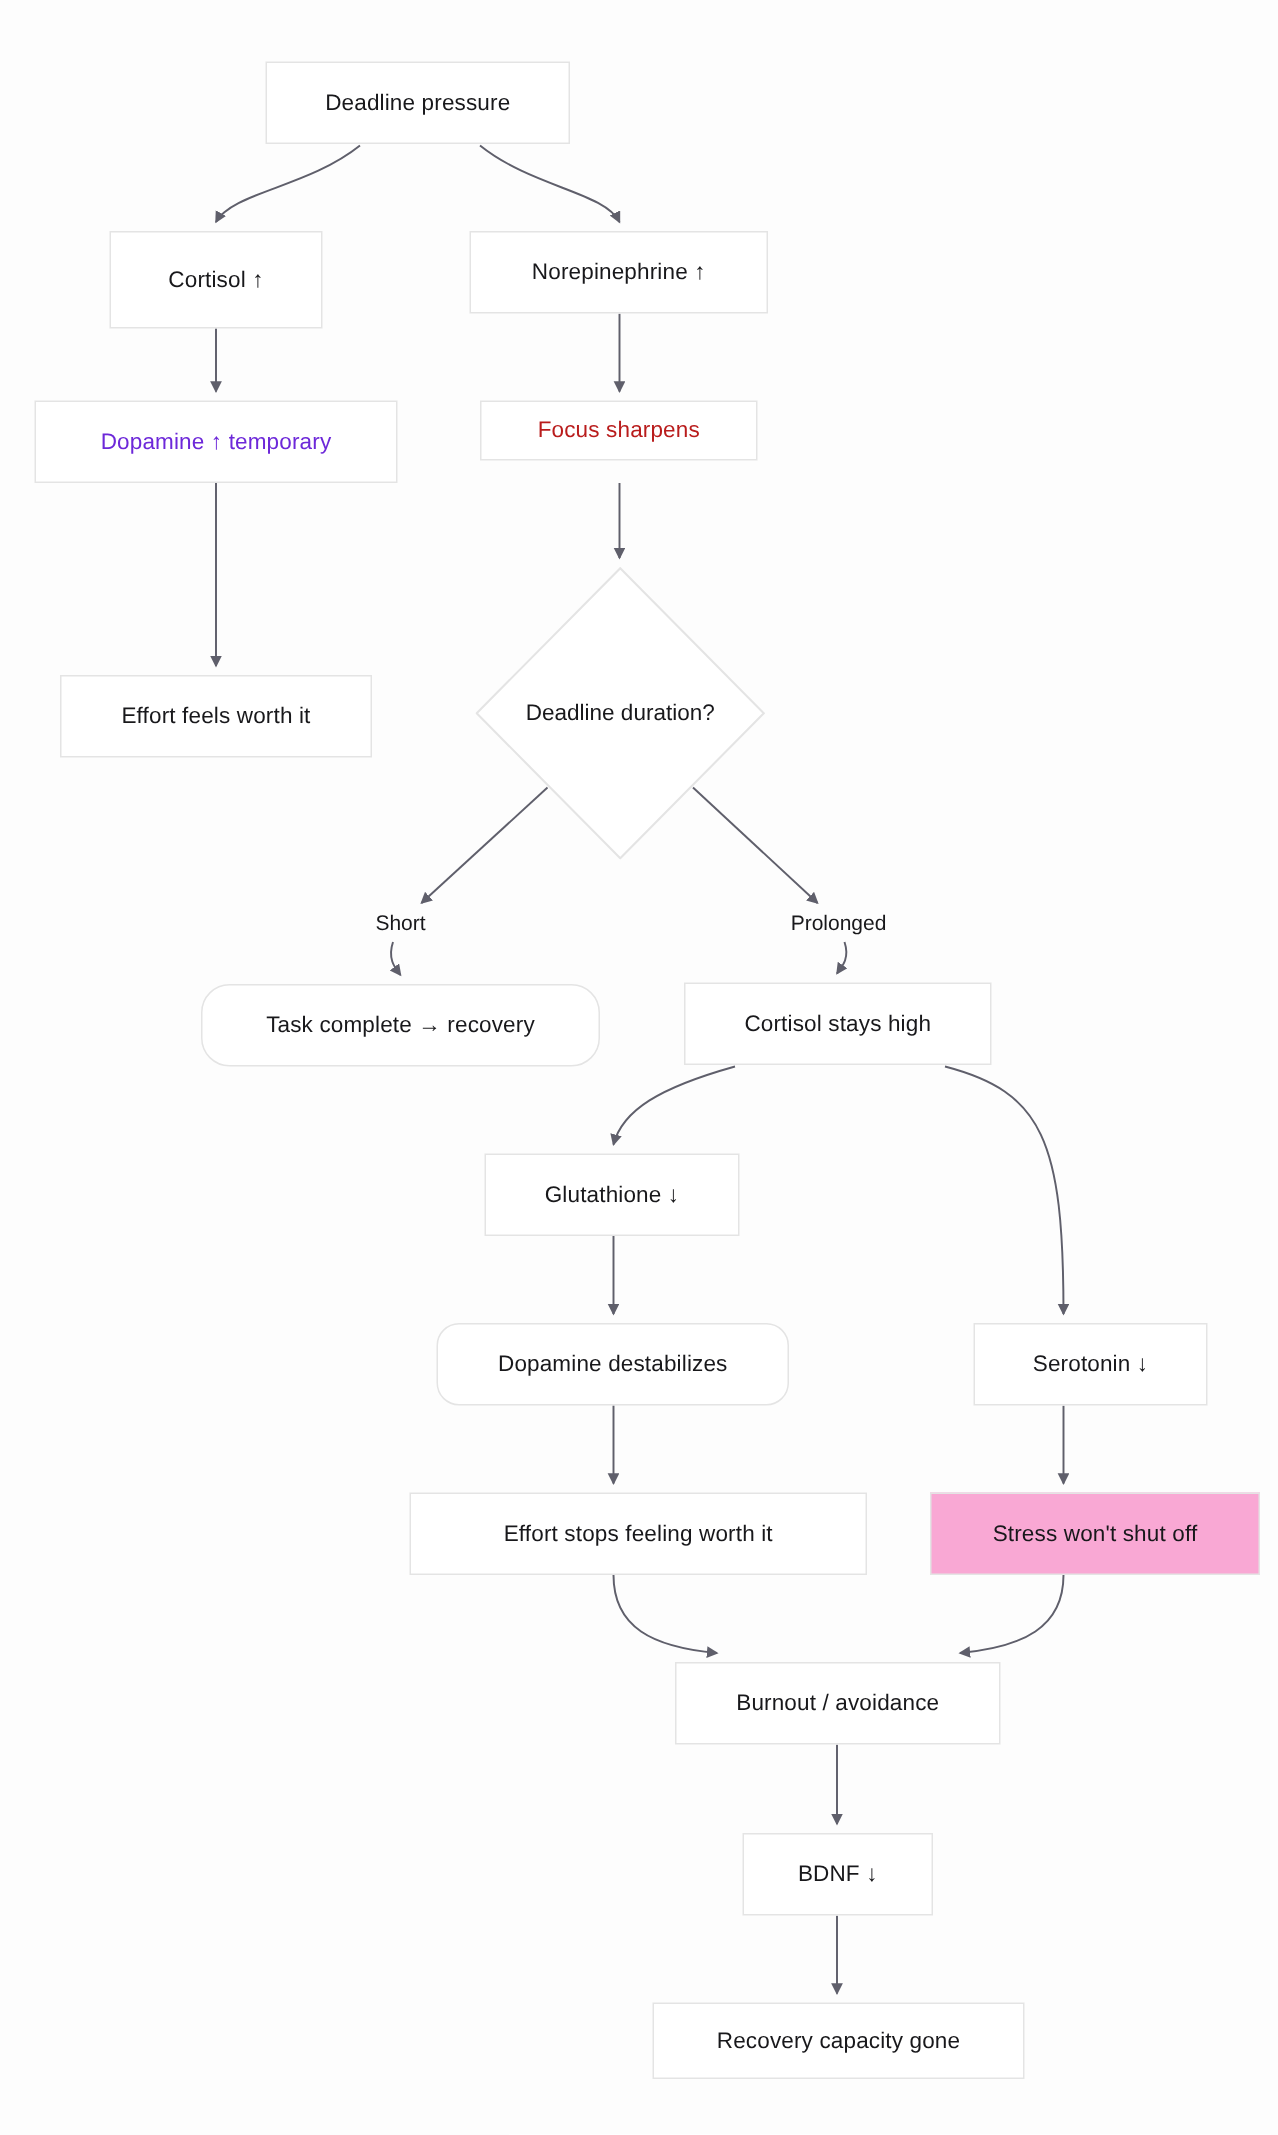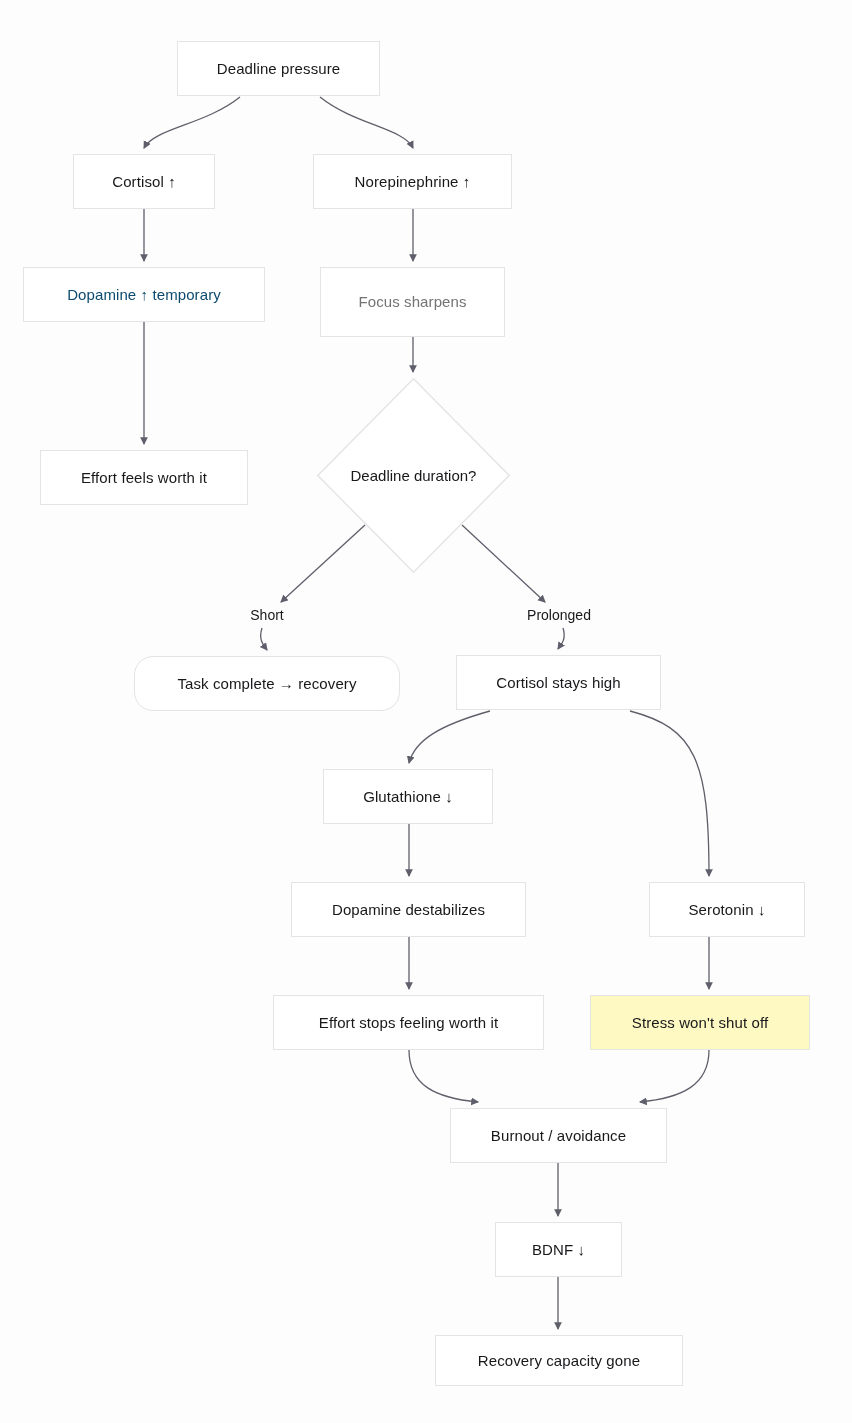--- a/index.html
+++ b/index.html
@@ -99,60 +99,60 @@
         <path d="M 709 1050 C 709 1085 682 1098 640 1102" fill="none" stroke="#5f5f6b" stroke-width="1.3" marker-end="url(#arrowhead)"></path>
         <path d="M 558 1163 L 558 1216" fill="none" stroke="#5f5f6b" stroke-width="1.3" marker-end="url(#arrowhead)"></path>
         <path d="M 558 1277 L 558 1329" fill="none" stroke="#5f5f6b" stroke-width="1.3" marker-end="url(#arrowhead)"></path>
       </g>
   </svg>
 
   <div id="nodes-layer">
       <div class="node" style="left: 177px; top: 41px; width: 203px; height: 55px; background: rgb(255, 255, 255); border-color: rgb(228, 228, 228); color: rgb(24, 24, 27);">
         <span>Deadline pressure</span>
       </div>
-      <div class="node" style="left: 73px; top: 154px; width: 142px; height: 55px; background: rgb(255, 255, 255); border-color: rgb(228, 228, 228); color: rgb(24, 24, 27);">
+      <div class="node" style="left: 73px; top: 154px; width: 142px; height: 65px; background: rgb(255, 255, 255); border-color: rgb(228, 228, 228); color: rgb(24, 24, 27);">
         <span>Cortisol ↑</span>
       </div>
       <div class="node" style="left: 313px; top: 154px; width: 199px; height: 55px; background: rgb(255, 255, 255); border-color: rgb(228, 228, 228); color: rgb(24, 24, 27);">
         <span>Norepinephrine ↑</span>
       </div>
-      <div class="node" style="left: 23px; top: 267px; width: 242px; height: 55px; background: rgb(255, 255, 255); border-color: rgb(228, 228, 228); color: #0c4a6e;">
+      <div class="node" style="left: 23px; top: 267px; width: 242px; height: 55px; background: rgb(255, 255, 255); border-color: rgb(228, 228, 228); color: #6d28d9;">
         <span>Dopamine ↑ temporary</span>
       </div>
-      <div class="node" style="left: 320px; top: 267px; width: 185px; height: 70px; background: rgb(255, 255, 255); border-color: rgb(228, 228, 228); color: #737373;">
+      <div class="node" style="left: 320px; top: 267px; width: 185px; height: 40px; background: rgb(255, 255, 255); border-color: rgb(228, 228, 228); color: #b91c1c;">
         <span>Focus sharpens</span>
       </div>
       <div class="node" style="left: 40px; top: 450px; width: 208px; height: 55px; background: rgb(255, 255, 255); border-color: rgb(228, 228, 228); color: rgb(24, 24, 27);">
         <span>Effort feels worth it</span>
       </div>
       <div class="node-diamond" style="left: 317px; top: 378px; width: 193px; height: 195px;">
         <svg class="diamond-shape" viewBox="0 0 193 195">
           <polygon points="96.5,0.8 192.2,97.5 96.5,194.2 0.8,97.5" fill="#ffffff" stroke="#e4e4e4" stroke-width="1.4"></polygon>
         </svg>
         <span class="diamond-label" style="color: rgb(24, 24, 27);">Deadline duration?</span>
       </div>
       <div class="node" style="left: 134px; top: 656px; width: 266px; height: 55px; background: rgb(255, 255, 255); border-color: rgb(228, 228, 228); color: rgb(24, 24, 27); border-radius: 19px;">
         <span>Task complete → recovery</span>
       </div>
       <div class="node" style="left: 456px; top: 655px; width: 205px; height: 55px; background: rgb(255, 255, 255); border-color: rgb(228, 228, 228); color: rgb(24, 24, 27);">
         <span>Cortisol stays high</span>
       </div>
       <div class="node" style="left: 323px; top: 769px; width: 170px; height: 55px; background: rgb(255, 255, 255); border-color: rgb(228, 228, 228); color: rgb(24, 24, 27);">
         <span>Glutathione ↓</span>
       </div>
-      <div class="node" style="left: 291px; top: 882px; width: 235px; height: 55px; background: rgb(255, 255, 255); border-color: rgb(228, 228, 228); color: rgb(24, 24, 27);">
+      <div class="node" style="left: 291px; top: 882px; width: 235px; height: 55px; background: rgb(255, 255, 255); border-color: rgb(228, 228, 228); color: rgb(24, 24, 27); border-radius: 15px;">
         <span>Dopamine destabilizes</span>
       </div>
       <div class="node" style="left: 649px; top: 882px; width: 156px; height: 55px; background: rgb(255, 255, 255); border-color: rgb(228, 228, 228); color: rgb(24, 24, 27);">
         <span>Serotonin ↓</span>
       </div>
-      <div class="node" style="left: 273px; top: 995px; width: 271px; height: 55px; background: rgb(255, 255, 255); border-color: rgb(228, 228, 228); color: rgb(24, 24, 27);">
+      <div class="node" style="left: 273px; top: 995px; width: 305px; height: 55px; background: rgb(255, 255, 255); border-color: rgb(228, 228, 228); color: rgb(24, 24, 27);">
         <span>Effort stops feeling worth it</span>
       </div>
-      <div class="node" style="left: 590px; top: 995px; width: 220px; height: 55px; background: #fef9c3; border-color: rgb(228, 228, 228); color: rgb(24, 24, 27);">
+      <div class="node" style="left: 620px; top: 995px; width: 220px; height: 55px; background: #f9a8d4; border-color: rgb(228, 228, 228); color: rgb(24, 24, 27);">
         <span>Stress won't shut off</span>
       </div>
       <div class="node" style="left: 450px; top: 1108px; width: 217px; height: 55px; background: rgb(255, 255, 255); border-color: rgb(228, 228, 228); color: rgb(24, 24, 27);">
         <span>Burnout / avoidance</span>
       </div>
       <div class="node" style="left: 495px; top: 1222px; width: 127px; height: 55px; background: rgb(255, 255, 255); border-color: rgb(228, 228, 228); color: rgb(24, 24, 27);">
         <span>BDNF ↓</span>
       </div>
       <div class="node" style="left: 435px; top: 1335px; width: 248px; height: 51px; background: rgb(255, 255, 255); border-color: rgb(228, 228, 228); color: rgb(24, 24, 27);">
         <span>Recovery capacity gone</span>

